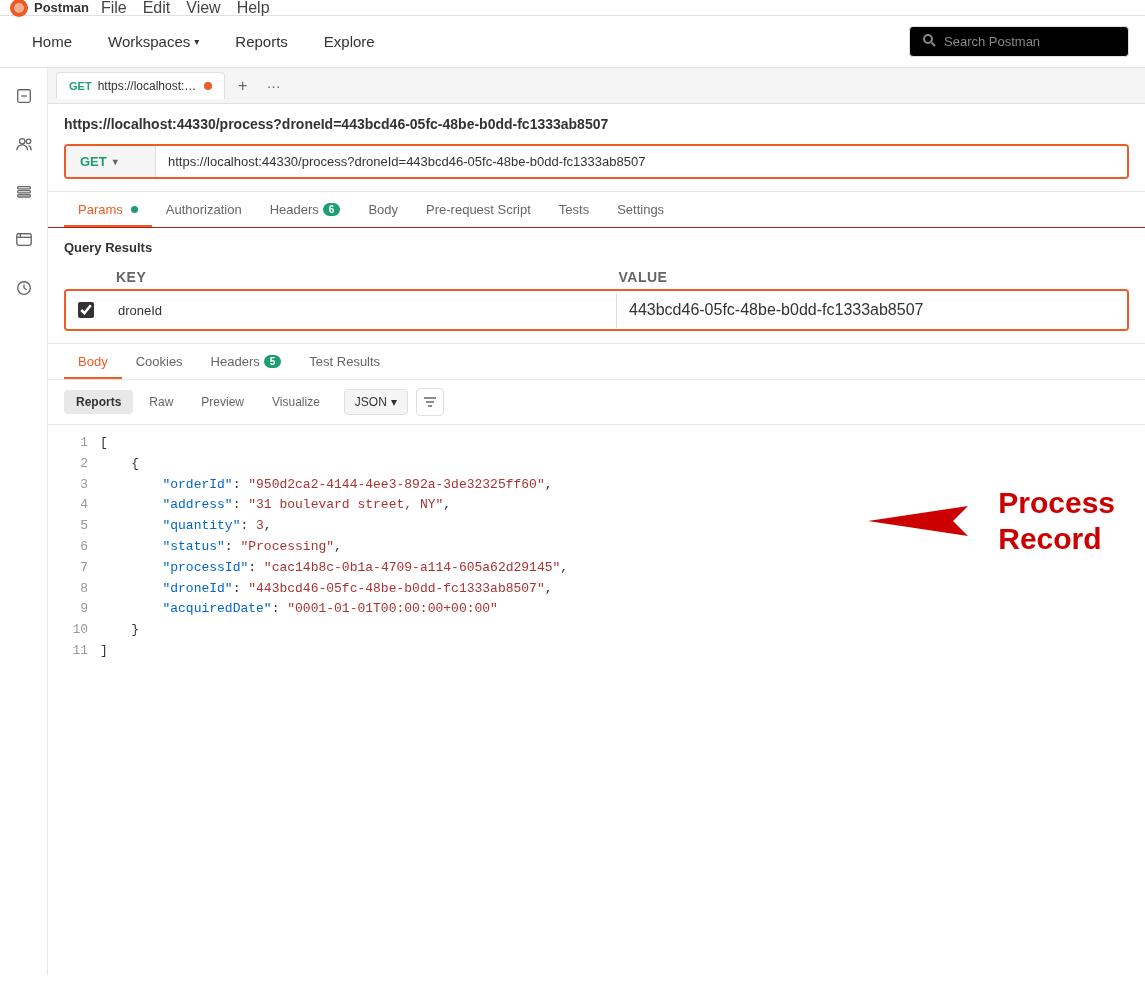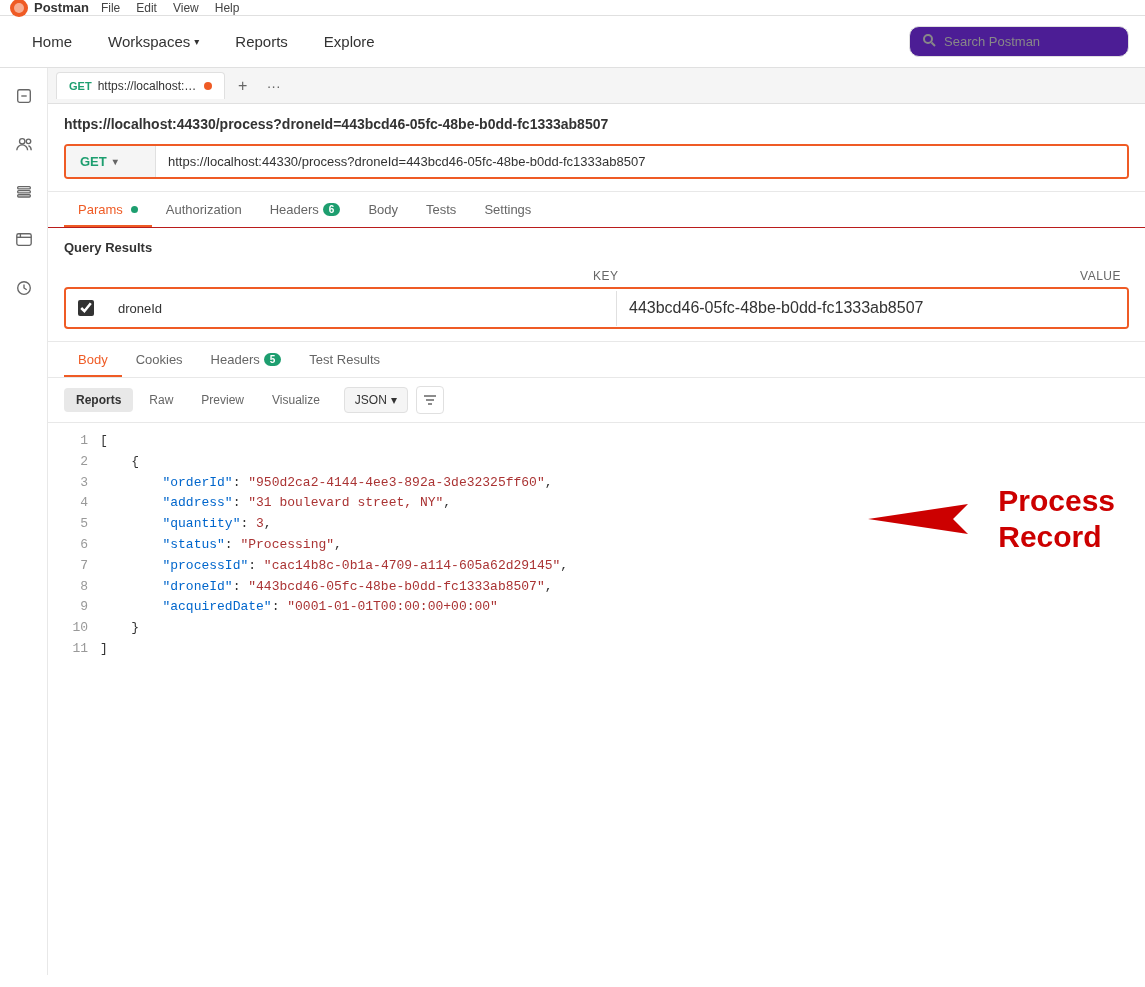--- a/index.html
+++ b/index.html
@@ -3,30 +3,30 @@
   <meta charset="utf-8">
   <style>
     * { box-sizing: border-box; margin: 0; padding: 0; }
     body { font-family: -apple-system, BlinkMacSystemFont, 'Segoe UI', sans-serif; font-size: 13px; background: #fff; color: #333; }
 
     
     .title-bar { display: flex; align-items: center; padding: 4px 10px; background: #fff; border-bottom: 1px solid #e0e0e0; height: 16px; }
     .title-bar .app-logo { display: flex; align-items: center; gap: 6px; font-size: 13px; font-weight: 600; }
     .logo-circle { width: 18px; height: 18px; background: #ef5b25; border-radius: 50%; display: flex; align-items: center; justify-content: center; }
     .logo-circle::after { content: ''; display: block; width: 10px; height: 10px; background: #fff; border-radius: 50%; opacity: 0.5; }
-    .menu-bar { display: flex; align-items: center; gap: 16px; margin-left: 12px; font-size: 12px; color: #444; }
+    .menu-bar { display: flex; align-items: center; gap: 16px; margin-left: 12px; font-size: 16px; color: #444; }
     .menu-bar span { cursor: pointer; }
 
     
     .top-nav { display: flex; align-items: center; padding: 0 16px; background: #fff; border-bottom: 1px solid #e0e0e0; height: 52px; }
     .nav-links { display: flex; align-items: center; gap: 4px; flex: 1; }
     .nav-link { padding: 14px 16px; font-size: 15px; font-weight: 500; color: #333; cursor: pointer; position: relative; text-decoration: none; }
     .nav-workspaces { display: flex; align-items: center; gap: 4px; text-align: right; }
     .chevron { font-size: 10px; }
-    .search-box { display: flex; align-items: center; background: #4c1d95; border: 1px solid #e0e0e0; border-radius: 10px; padding: 6px 12px; gap: 8px; min-width: 220px; cursor: text; }
+    .search-box { display: flex; align-items: center; background: #000000; border: 1px solid #e0e0e0; border-radius: 4px; padding: 6px 12px; gap: 8px; min-width: 220px; cursor: text; }
     .search-box span { color: #888; font-size: 13px; }
 
     
     .main-layout { display: flex; height: calc(987px - 80px); }
 
     
     .sidebar { width: 48px; background: #fff; border-right: 1px solid #e8e8e8; display: flex; flex-direction: column; align-items: center; padding: 12px 0; gap: 16px; }
     .sidebar-icon { width: 32px; height: 32px; display: flex; align-items: center; justify-content: center; color: #666; cursor: pointer; border-radius: 4px; }
     .sidebar-icon svg { width: 18px; height: 18px; }
 
@@ -57,21 +57,21 @@
     .req-tab { padding: 10px 14px; font-size: 13px; color: #666; cursor: pointer; position: relative; display: flex; align-items: center; gap: 4px; }
     .req-tab.active { color: #ef5b25; font-weight: 500; }
     .req-tab.active::after { content: ''; position: absolute; bottom: 0; left: 0; right: 0; height: 2px; background: #ef5b25; }
     .tab-badge { background: #1d9e6f; color: #fff; border-radius: 10px; padding: 1px 6px; font-size: 10px; font-weight: 600; }
     .tab-dot-green { width: 7px; height: 7px; background: #1d9e6f; border-radius: 50%; display: inline-block; margin-left: 4px; }
 
     
     .params-section { padding: 12px 16px; background: #fff; }
     .section-title { font-size: 13px; font-weight: 700; color: #333; margin-bottom: 10px; }
     .params-table { width: 100%; }
-    .params-header { display: flex; padding: 4px 8px; font-size: 12px; font-weight: 400; color: #666; text-transform: uppercase; letter-spacing: 0.5px; text-align: right; }
+    .params-header { display: flex; padding: 4px 8px; font-size: 14px; font-weight: 700; color: #666; text-transform: uppercase; letter-spacing: 0.5px; }
     .params-header .col-key { flex: 1; }
     .params-header .col-value { flex: 1; }
     .param-row { display: flex; align-items: center; border: 2px solid #ef5b25; border-radius: 4px; overflow: hidden; }
     .param-checkbox { padding: 10px 12px; display: flex; align-items: center; background: #fff; }
     .param-checkbox input[type="checkbox"] { width: 16px; height: 16px; accent-color: #333; }
     .param-key { flex: 1; padding: 10px 12px; border: none; outline: none; font-size: 13px; color: #333; border-right: 1px solid #e0e0e0; }
     .param-value { flex: 1; padding: 10px 12px; border: none; outline: none; font-size: 16px; color: #333; }
 
     
     .response-tabs { display: flex; align-items: center; padding: 0 16px; border-top: 1px solid #e8e8e8; border-bottom: 1px solid #e8e8e8; background: #fff; }
@@ -208,20 +208,23 @@
         <span>Authorization</span>
       </div>
       <div class="req-tab">
         <span>Headers</span>
         <span class="tab-badge">6</span>
       </div>
       <div class="req-tab">
         <span>Body</span>
       </div>
       <div class="req-tab">
+        <span>Pre-request Script</span>
+      </div>
+      <div class="req-tab">
         <span>Tests</span>
       </div>
       <div class="req-tab">
         <span>Settings</span>
       </div>
     </div>
 
     <div class="params-section">
       <div class="section-title">Query Results</div>
       <div class="params-table">

